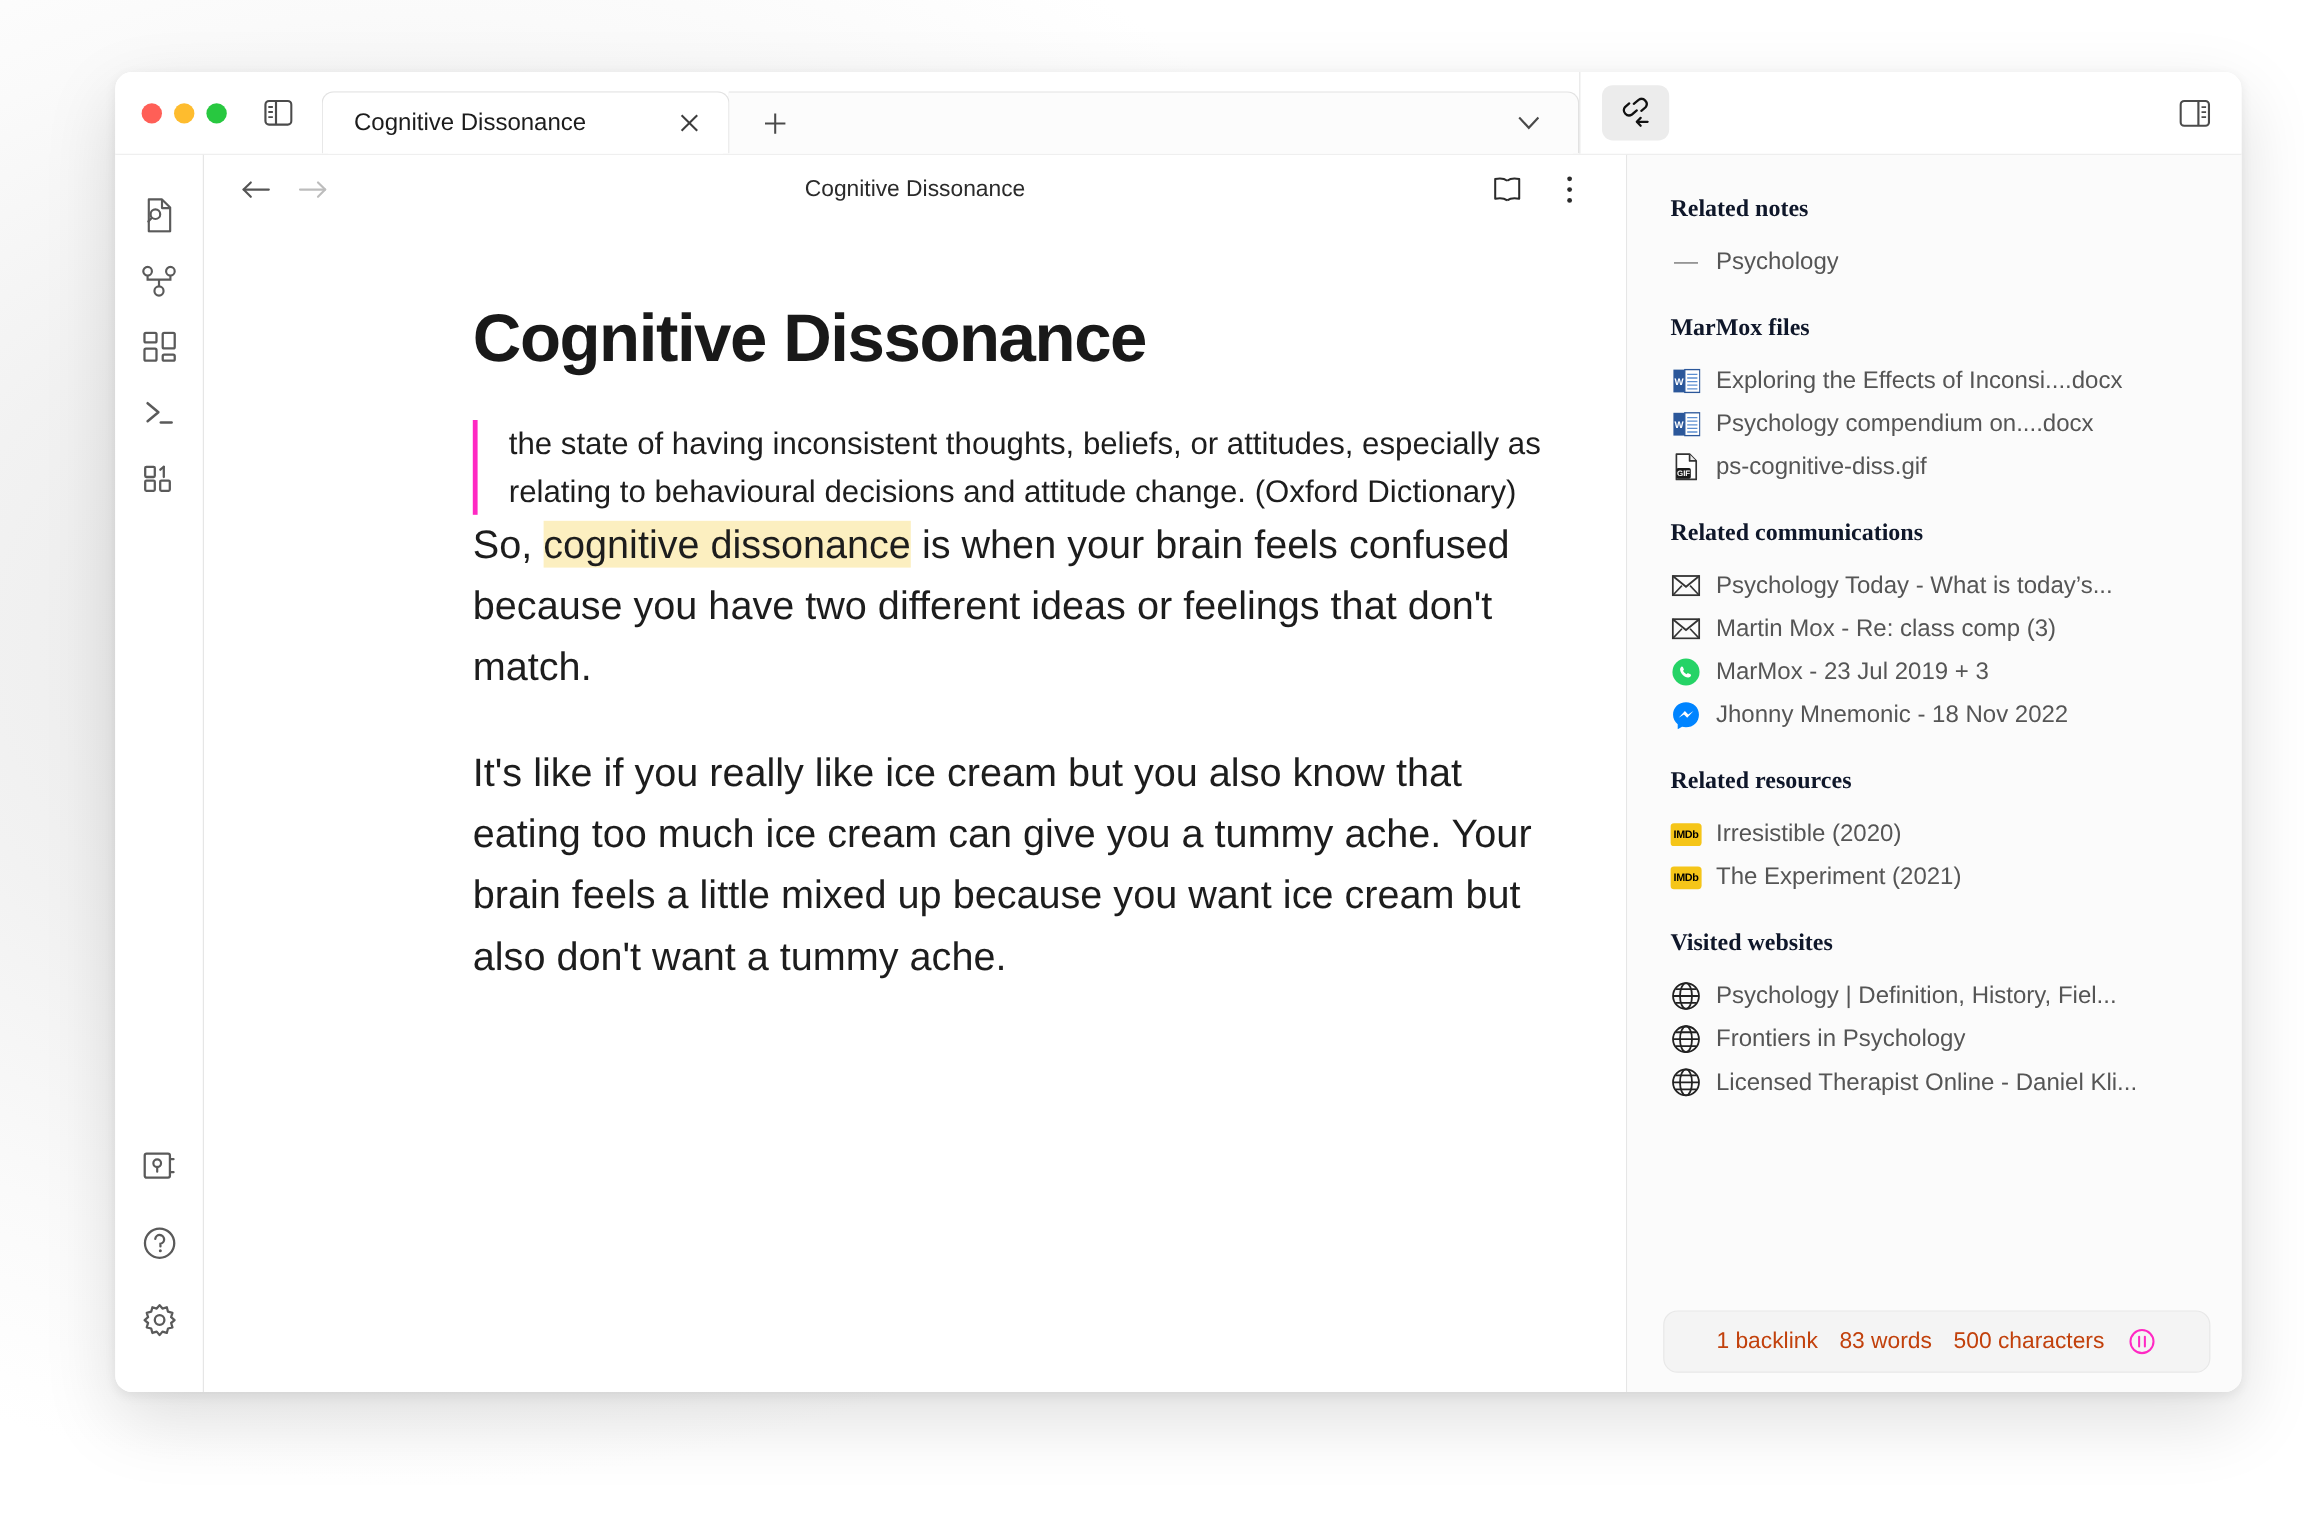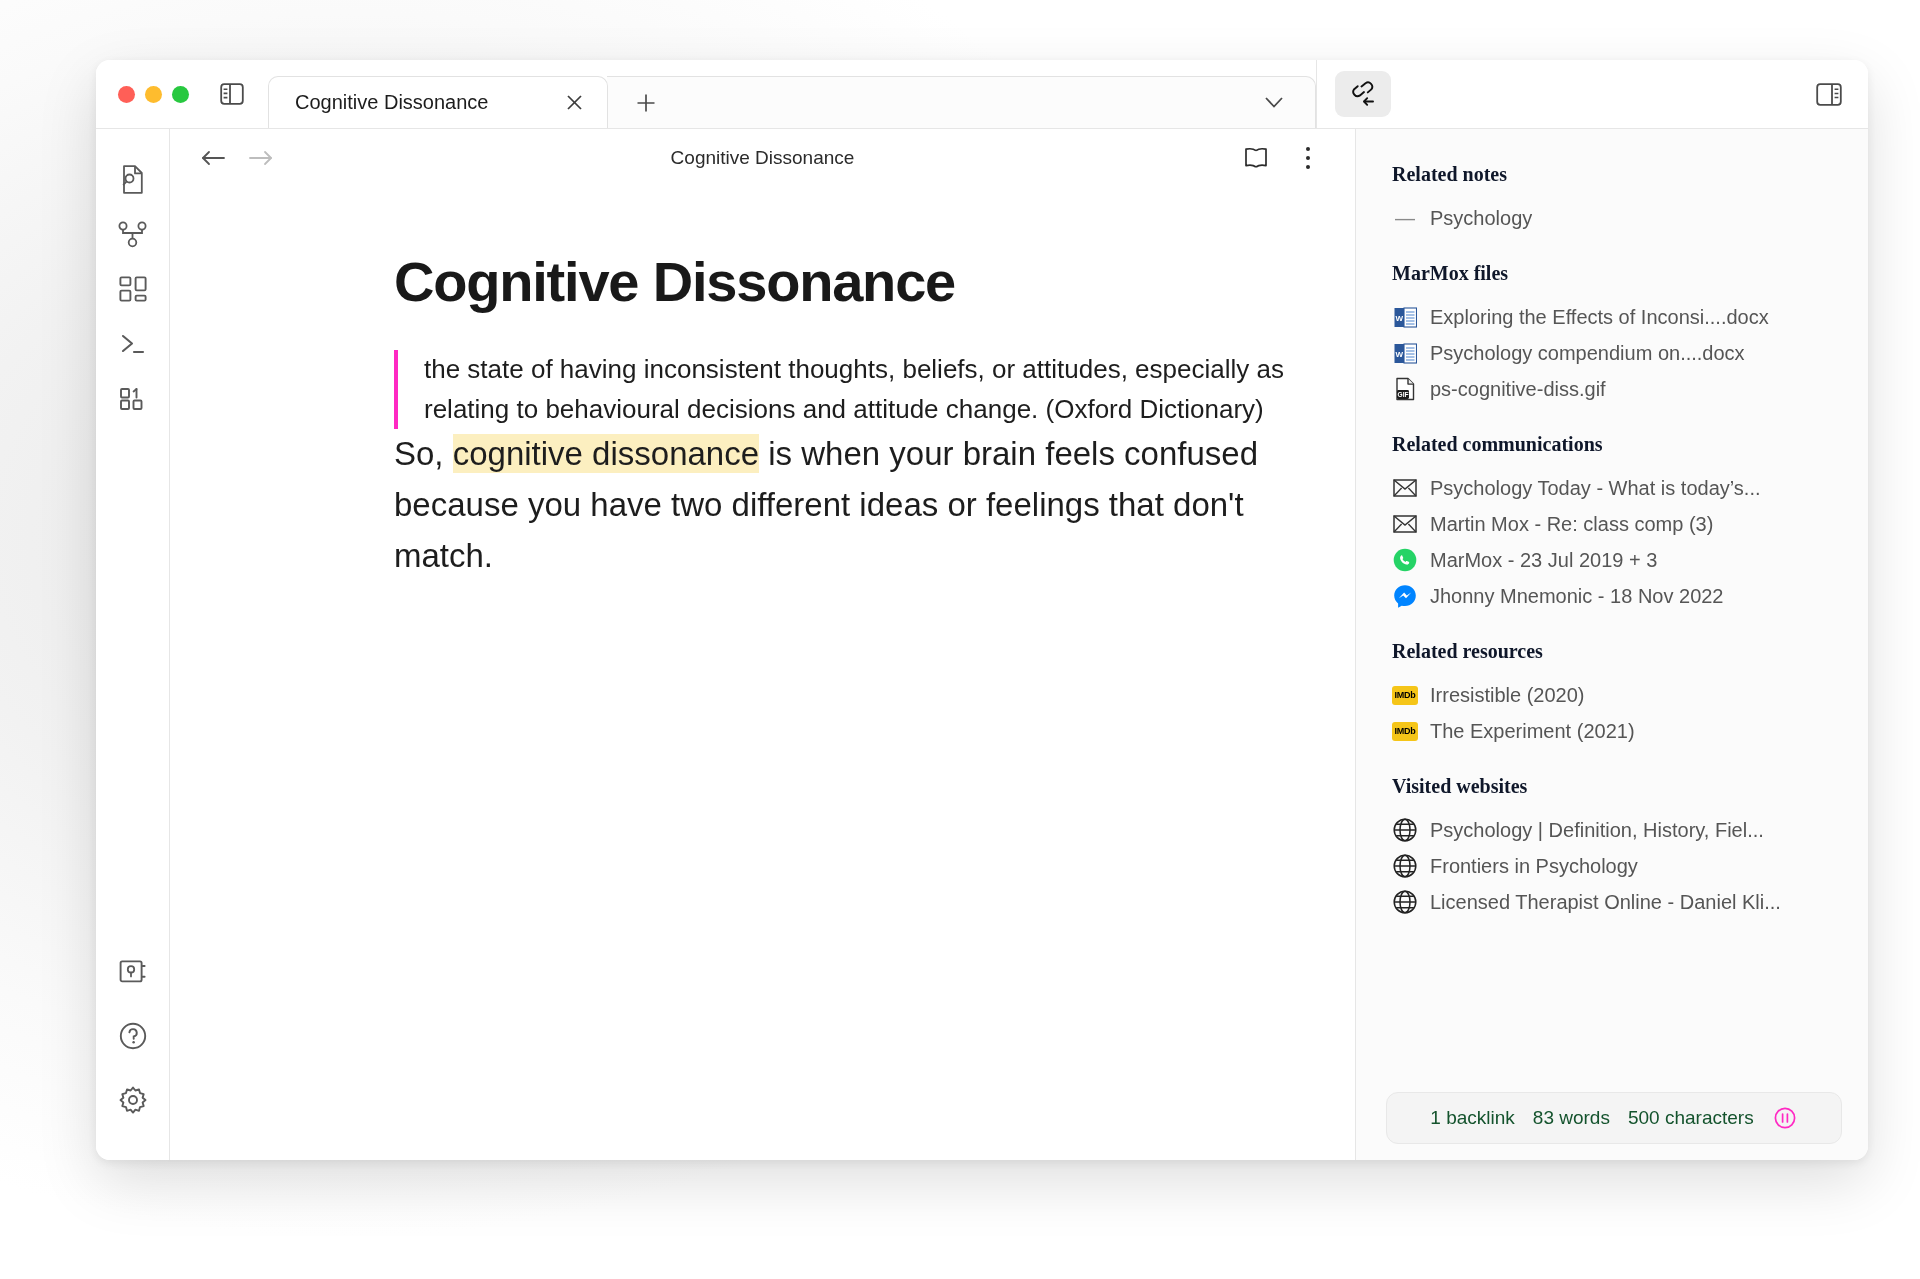--- a/index.html
+++ b/index.html
@@ -321,21 +321,21 @@
     bottom: 16px;
     height: 52px;
     background: #f4f4f4;
     border: 1px solid #e8e8e8;
     border-radius: 12px;
     display: flex;
     align-items: center;
     justify-content: center;
     gap: 18px;
     font-size: 19px;
-    color: #14532d;
+    color: #c2410c;
   }
   .sb-item { cursor: pointer; }
   .pause-ic { width: 26px; height: 26px; display:flex; align-items:center; justify-content:center; cursor:pointer; }
 </style>
 </head>
 <body>
 
 <div id="window">
 
   <div class="titlebar">
@@ -510,20 +510,21 @@
           </span>
         </div>
       </div>
 
       <div class="note">
         <h1>Cognitive Dissonance</h1>
         <blockquote>
           <p>the state of having inconsistent thoughts, beliefs, or attitudes, especially as relating to behavioural decisions and attitude change. (Oxford Dictionary)</p>
         </blockquote>
         <p class="para"><span>So, </span><mark>cognitive dissonance</mark><span> is when your brain feels confused because you have two different ideas or feelings that don't match.</span></p>
+        <p class="para">It's like if you really like ice cream but you also know that eating too much ice cream can give you a tummy ache. Your brain feels a little mixed up because you want ice cream but also don't want a tummy ache.</p>
       </div>
     </div>
 
     <div class="rpanel">
       <div class="rpanel-scroll">
 
         <div class="sec">
           <div class="sec-title">Related notes</div>
           <div class="ritem">
             <span class="ic dash">—</span>

